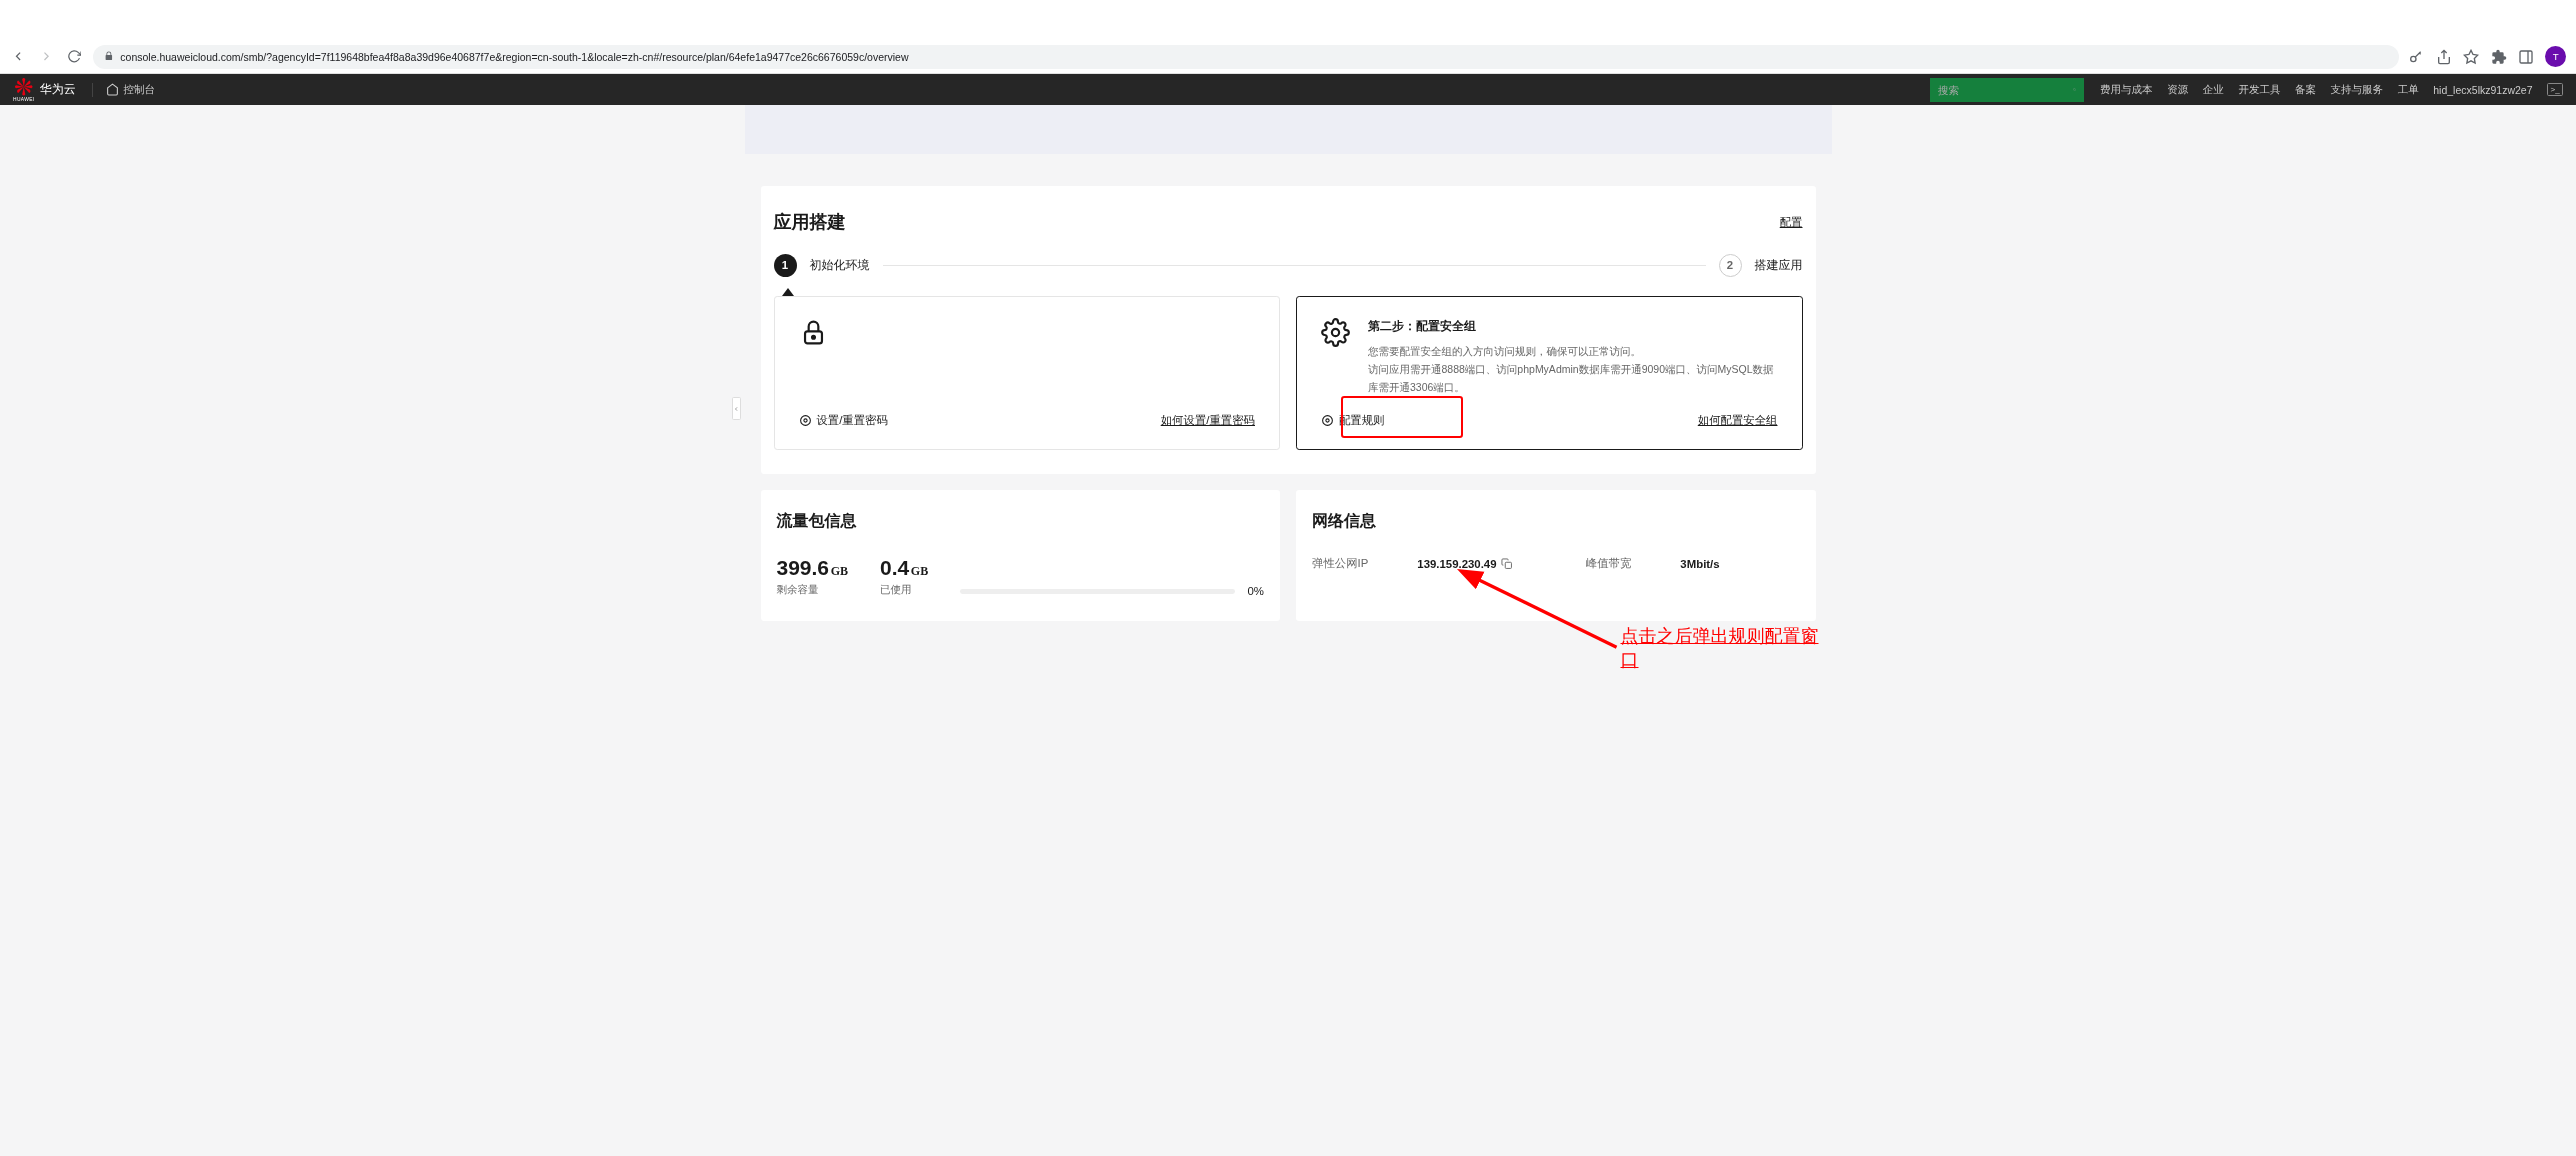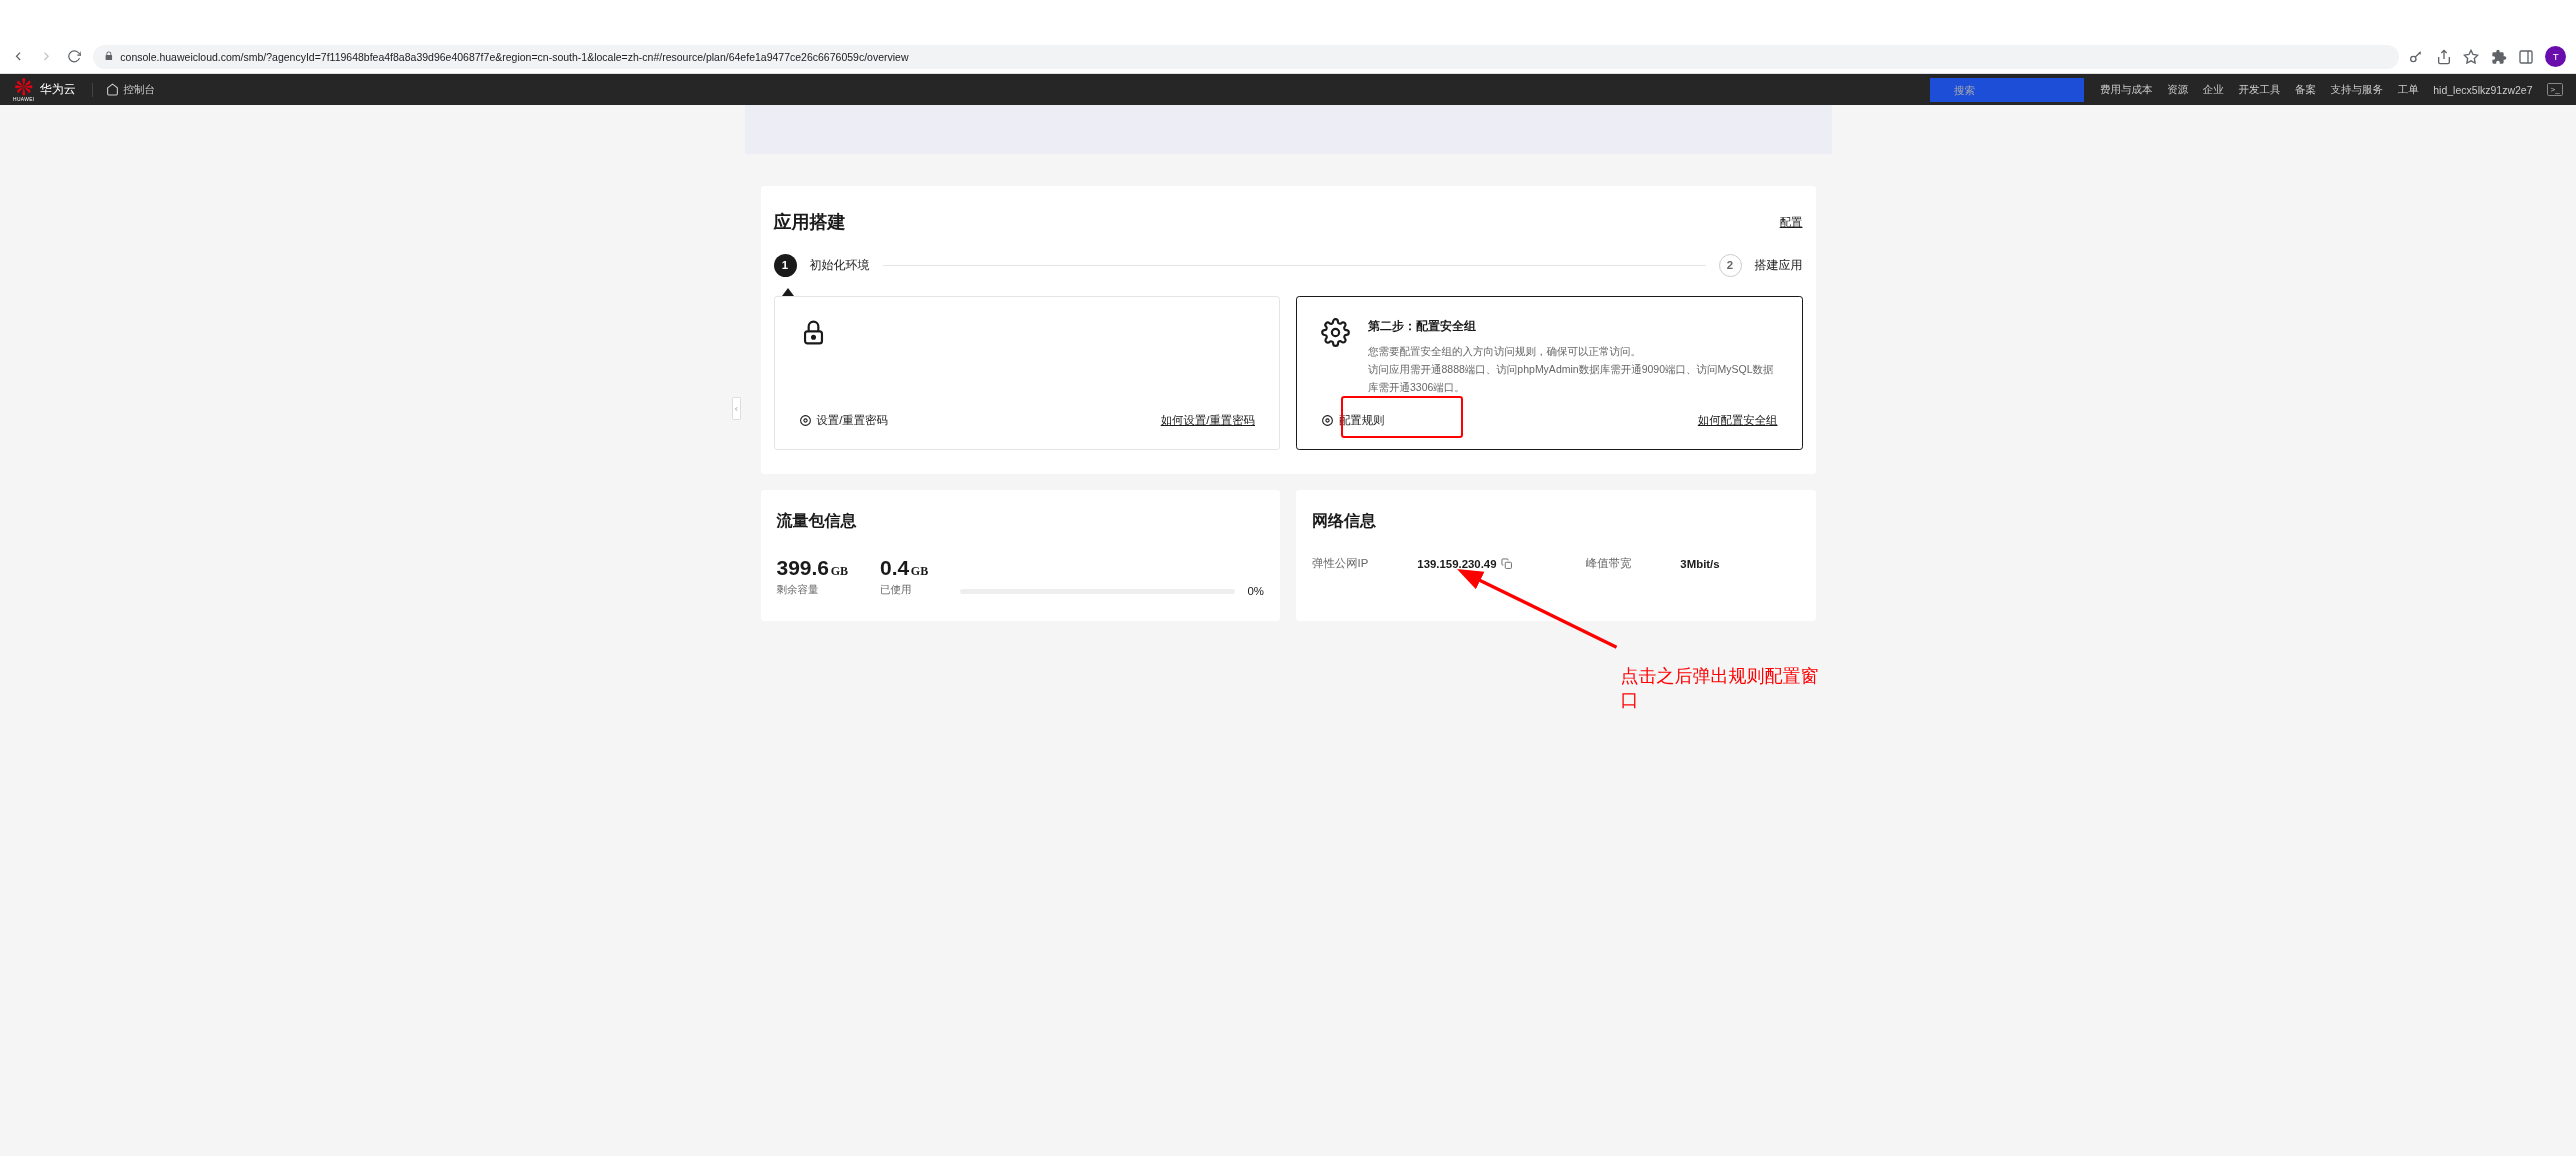--- a/index.html
+++ b/index.html
@@ -16,21 +16,21 @@
     .browser-avatar { width: 21px; height: 21px; border-radius: 50%; background: #6a0dad; color: #fff; display: flex; align-items: center; justify-content: center; font-size: 9.7px; }
 
     
     .top-header { height: 31px; background: #262626; color: #fff; display: flex; align-items: center; padding: 0 13px; gap: 16px; }
     .huawei-logo { display: flex; align-items: center; gap: 4.9px; }
     .logo-mark { display: flex; flex-direction: column; align-items: center; }
     .logo-petals { width: 19.5px; height: 19.5px; }
     .brand-text { font-size: 12px; font-weight: 500; }
     .console-link { display: flex; align-items: center; gap: 4.9px; color: #ccc; font-size: 10.5px; padding-left: 13px; border-left: 0.8px solid #444; }
     .header-spacer { flex: 1; }
-    .search-box { display: flex; align-items: center; background: #1d4ed8; height: 24px; width: 154px; padding: 0 24px; }
+    .search-box { display: flex; align-items: center; background: #15803d; height: 24px; width: 154px; padding: 0 8px; }
     .search-box input { flex: 1; background: transparent; border: none; outline: none; color: #fff; font-size: 10.5px; }
     .search-box input::placeholder { color: #aaa; }
     .search-box svg { width: 13px; height: 13px; color: #aaa; }
     .header-links { display: flex; align-items: center; gap: 14.6px; font-size: 10.5px; color: #ccc; }
     .header-links span { cursor: pointer; }
     .shell-icon { border: 0.8px solid #888; padding: 0.8px 2.4px; font-size: 8px; border-radius: 1.6px; }
 
     
     .content-wrapper { background: #f5f5f6; padding: 0; min-height: calc(100vh - 73px); }
     .banner-block { height: 49px; background: #edeef5; margin: 0 auto 32px; max-width: 1087px; }
@@ -283,21 +283,21 @@
     </div>
 
     <svg class="annotation-svg" style="left:430px; top:224px; width:454px; height:251px;" viewBox="0 0 560 310" width="454" height="251">
       <defs>
           <marker id="arrowhead" markerWidth="8" markerHeight="8" refX="6" refY="3" orient="auto">
             <polygon points="0 0, 8 3, 0 6" fill="#ff0000"></polygon>
           </marker>
         </defs>
       <line x1="545" y1="293" x2="355" y2="200" stroke="#ff0000" stroke-width="4" marker-end="url(#arrowhead)"></line>
     </svg>
-    <div class="annotation-text" style="left:876px; top:478px;">点击之后弹出规则配置窗口</div>
+    <div class="annotation-text" style="left:876px; top:438px;text-decoration:underline;">点击之后弹出规则配置窗口</div>
 
     <div class="info-row">
       <div class="info-card">
         <div class="info-title">流量包信息</div>
         <div class="traffic-stats">
           <div class="stat-block">
             <div><span class="stat-value">399.6</span><span class="stat-unit">GB</span></div>
             <div class="stat-label">剩余容量</div>
           </div>
           <div class="stat-block">

